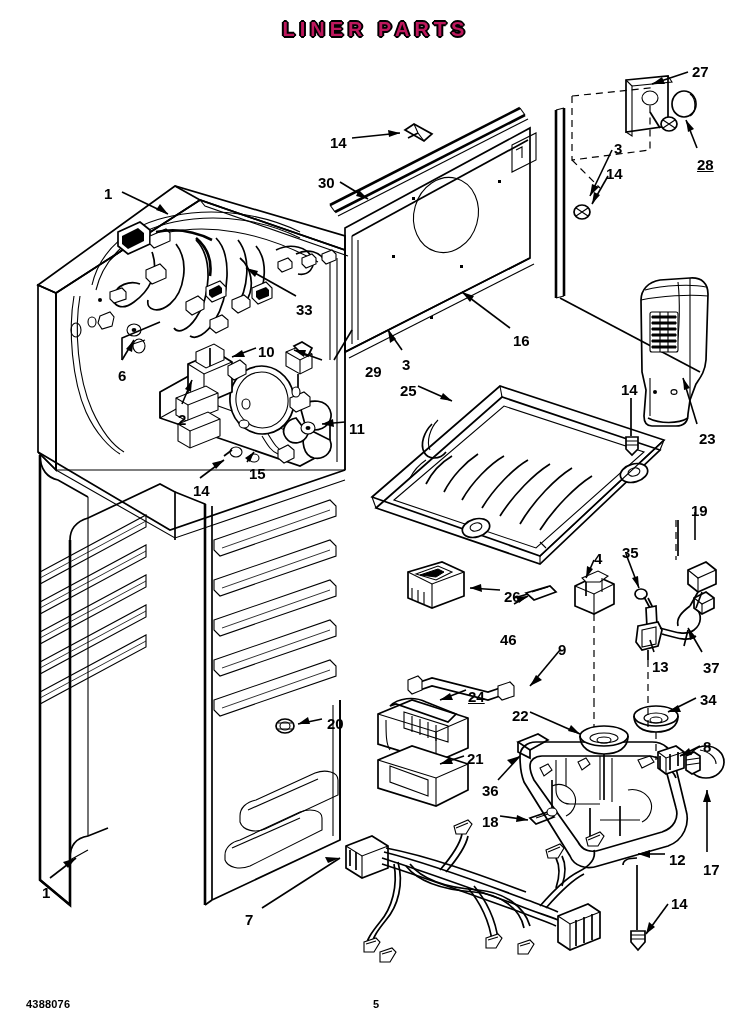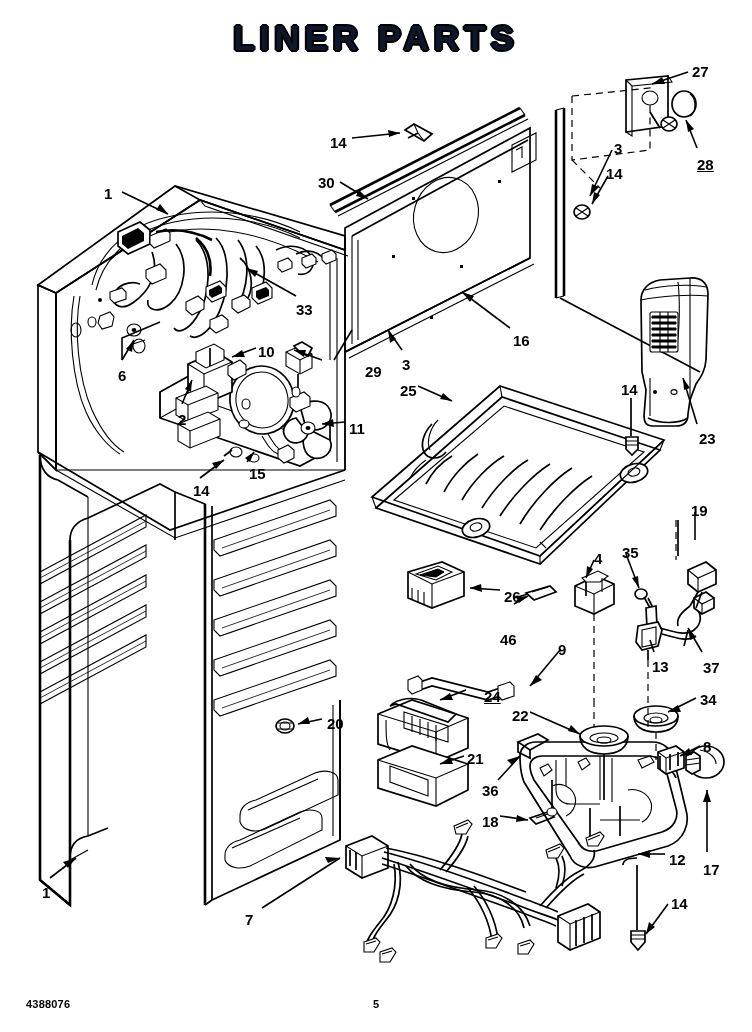--- a/index.html
+++ b/index.html
@@ -5,22 +5,22 @@
 <style>
   html,body{margin:0;padding:0;background:#ffffff;}
   body{
     width:752px;height:1032px;position:relative;overflow:hidden;
     font-family:"Liberation Sans", sans-serif;color:#000;
   }
   #sheet{position:absolute;inset:0;width:752px;height:1032px;}
 
   .hdr{position:absolute;left:0;width:752px;text-align:center;}
   #title{
-    top:18px;font-size:35px;font-weight:bold;letter-spacing:5px;
-    -webkit-text-stroke:0px;color:#0f172a;
+    top:18px;font-size:20px;font-weight:bold;letter-spacing:5px;
+    -webkit-text-stroke:0px;color:#be185d;
     text-shadow:
       -1px -1px 0 #000, 1px -1px 0 #000, -1px 1px 0 #000, 1px 1px 0 #000,
       -2px 0 0 #000, 2px 0 0 #000, 0 -2px 0 #000, 0 2px 0 #000;
   }
   #models{top:51px;font-size:11px;font-weight:bold;letter-spacing:.1px;}
   #colors{top:64px;font-size:10px;font-weight:bold;}
   #colors .c1{display:inline-block;width:120px;text-align:center;}
   #colors .c2{display:inline-block;width:120px;text-align:center;}
 
   #partnum{position:absolute;left:26px;top:998px;font-size:11px;font-weight:bold;letter-spacing:.2px;}
@@ -679,21 +679,21 @@
       <div class="cal" style="left: 699px; top: 431px;">23</div>
       <div class="cal" style="left: 691px; top: 503px;">19</div>
       <div class="cal" style="left: 504px; top: 589px;">26</div>
       <div class="cal" style="left: 500px; top: 632px; text-align: center;">46</div>
       <div class="cal" style="left: 594px; top: 551px;">4</div>
       <div class="cal" style="left: 622px; top: 545px;">35</div>
       <div class="cal" style="left: 652px; top: 659px;">13</div>
       <div class="cal" style="left: 703px; top: 660px;">37</div>
       <div class="cal" style="left: 700px; top: 692px;">34</div>
       <div class="cal" style="left: 558px; top: 642px;">9</div>
-      <div class="cal" style="left: 484px; top: 689px; text-decoration: underline;">24</div>
+      <div class="cal" style="left: 468px; top: 689px; text-decoration: underline;">24</div>
       <div class="cal" style="left: 512px; top: 708px;">22</div>
       <div class="cal" style="left: 467px; top: 751px;">21</div>
       <div class="cal" style="left: 482px; top: 783px;">36</div>
       <div class="cal" style="left: 482px; top: 814px;">18</div>
       <div class="cal" style="left: 703px; top: 739px;">8</div>
       <div class="cal" style="left: 669px; top: 852px;">12</div>
       <div class="cal" style="left: 703px; top: 862px;">17</div>
       <div class="cal" style="left: 327px; top: 716px;">20</div>
       <div class="cal" style="left: 42px; top: 885px;">1</div>
       <div class="cal" style="left: 245px; top: 912px;">7</div>

